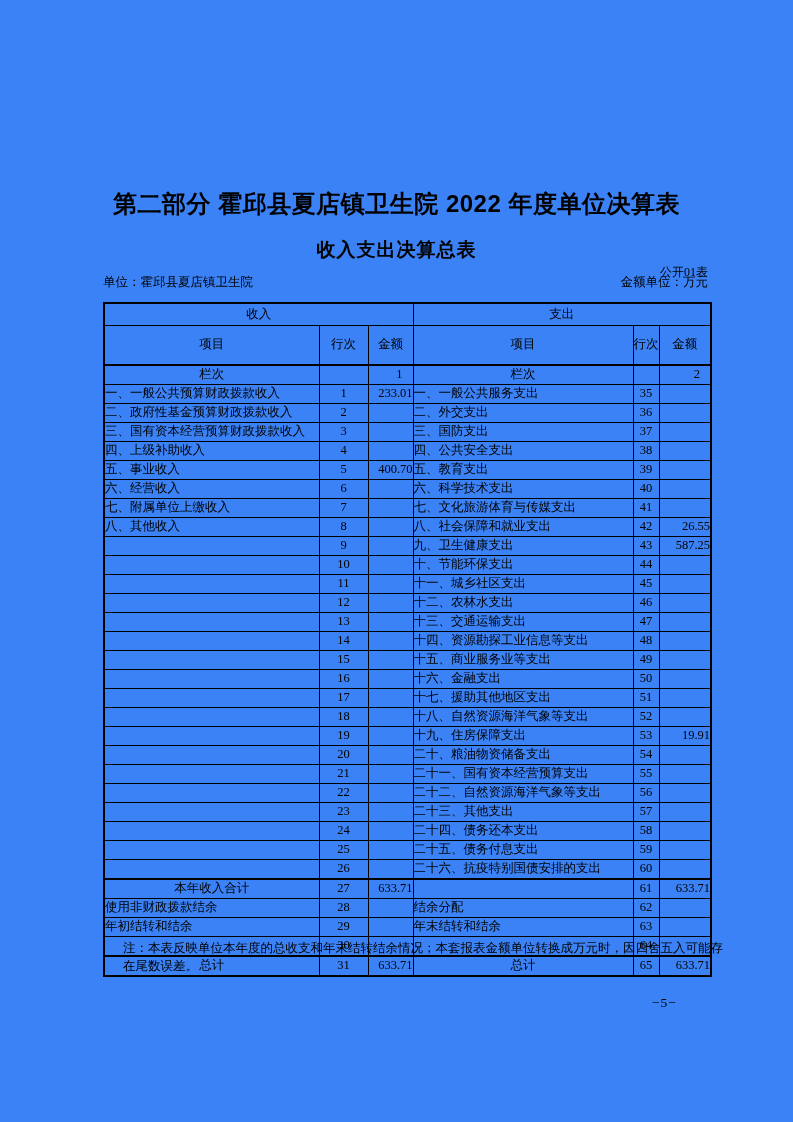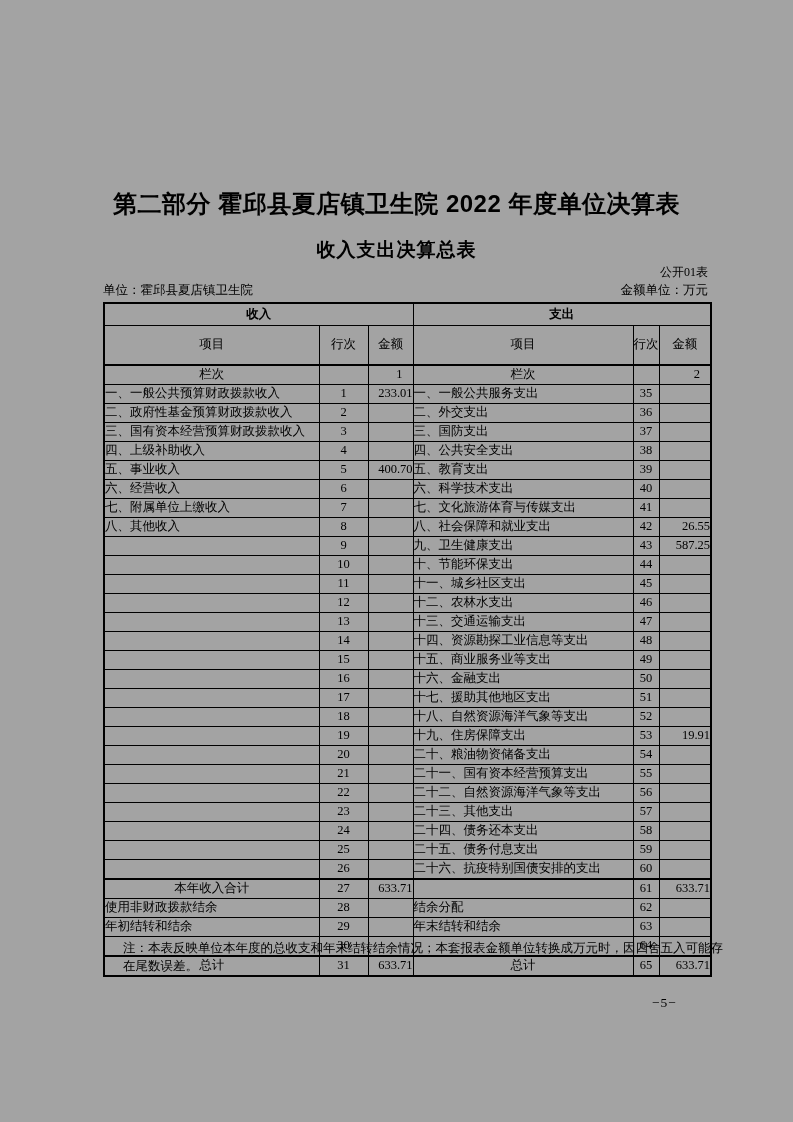--- a/index.html
+++ b/index.html
@@ -1,57 +1,57 @@
 <!DOCTYPE html>
 <html><head>
 <meta charset="utf-8">
 <style>
   html,body{margin:0;padding:0;background:#ffffff;}
   #page{
     position:relative;
     width:793px;height:1122px;
-    background:#a3a3a3;color:#000;
+    background:#3b82f6;color:#000;
     font-family:"Liberation Serif","DejaVu Serif",serif;
     overflow:hidden;
   }
   .title{
     position:absolute;top:188px;left:0;width:793px;
     text-align:center;font-size:24px;font-weight:bold;
     font-family:"Liberation Sans","DejaVu Sans",sans-serif;
     letter-spacing:0.5px;
   }
   .subtitle{
     position:absolute;top:237px;left:0;width:793px;
     text-align:center;font-size:19px;font-weight:bold;
     font-family:"Liberation Sans","DejaVu Sans",sans-serif;
     letter-spacing:1px;
   }
   .table-code{
     position:absolute;top:264px;left:103px;width:605px;
     text-align:right;font-size:12px;
   }
   .unit-line{
-    position:absolute;top:282px;left:103px;width:605px;
+    position:absolute;top:274px;left:103px;width:605px;
     display:flex;justify-content:space-between;font-size:12.5px;
   }
   table.fin{
     position:absolute;top:302px;left:103px;
     width:607px;border-collapse:collapse;table-layout:fixed;
     border:2px solid #000;
     font-size:12.5px;
   }
   table.fin th, table.fin td{
     border:1px solid #000;
     padding:0;
     font-weight:normal;
     line-height:1.1;
     overflow:hidden;
     white-space:normal;
   }
-  table.fin thead tr.sec th{height:21px;text-align:center;font-weight:bold;}
+  table.fin thead tr.sec th{height:21px;text-align:center;}
   table.fin thead tr.cols th{height:38px;text-align:center;}
   table.fin thead tr.cols th{border-bottom-width:2px;}
   table.fin tbody td{height:18px;}
   td.item{text-align:left;padding-left:1px;white-space:nowrap;}
   td.rownum{text-align:center;}
   td.amount{text-align:right;padding-right:2px;white-space:nowrap;}
   td.amount.colno{padding-right:10px;}
   td.center{text-align:center;padding-left:0;}
   td.bold{font-weight:bold;}
   tr.thick-top td{border-top-width:2px;margin-top:43px;}

